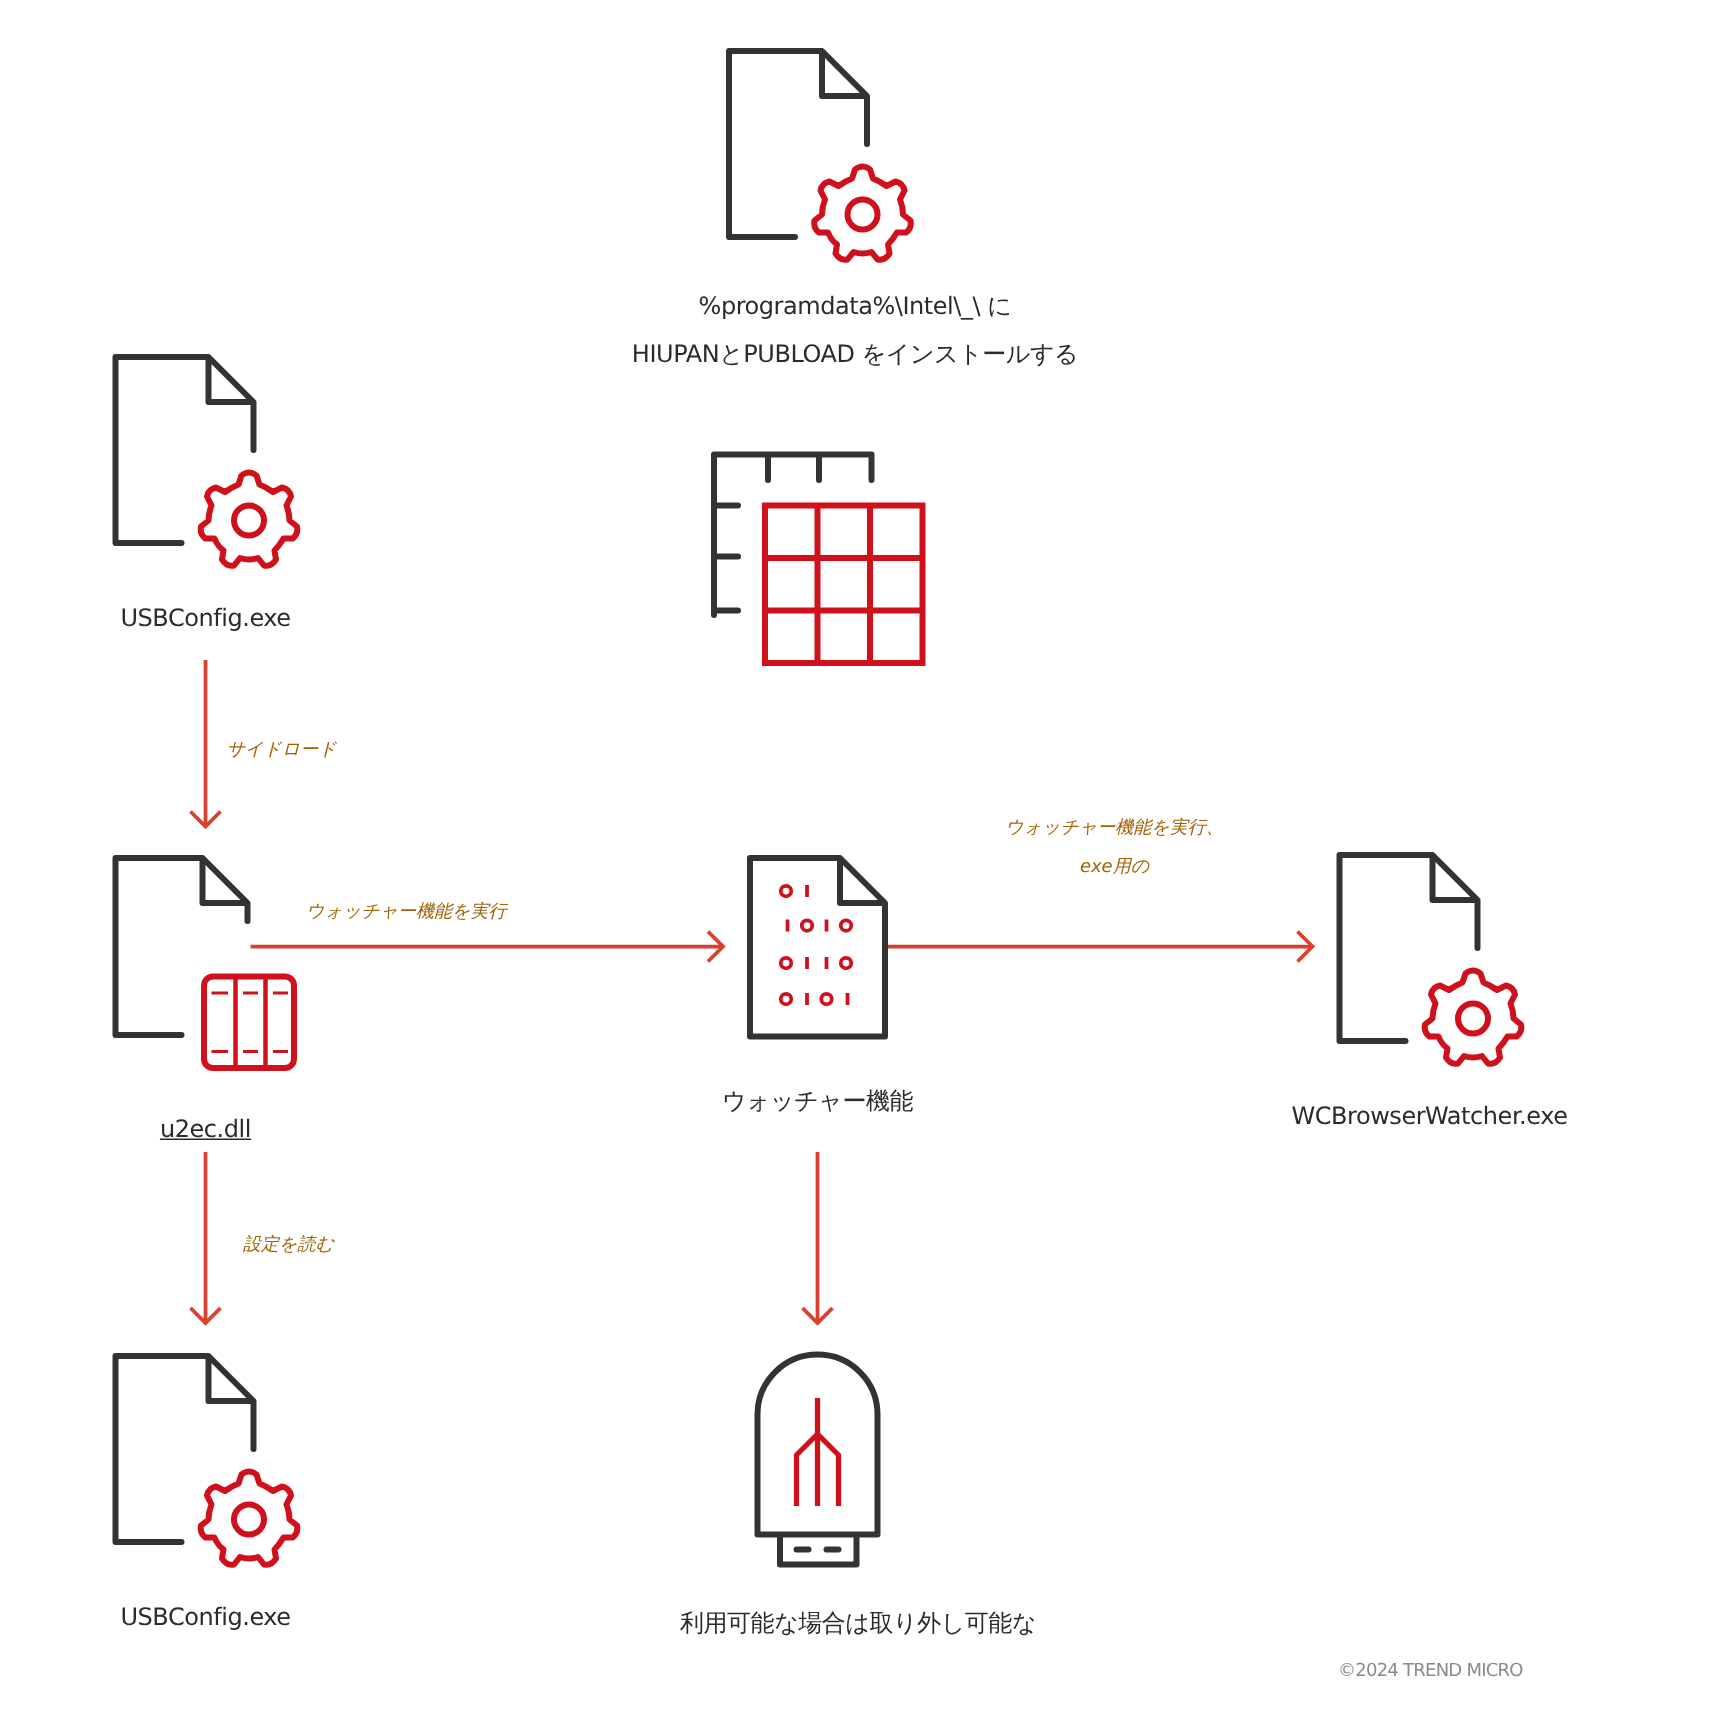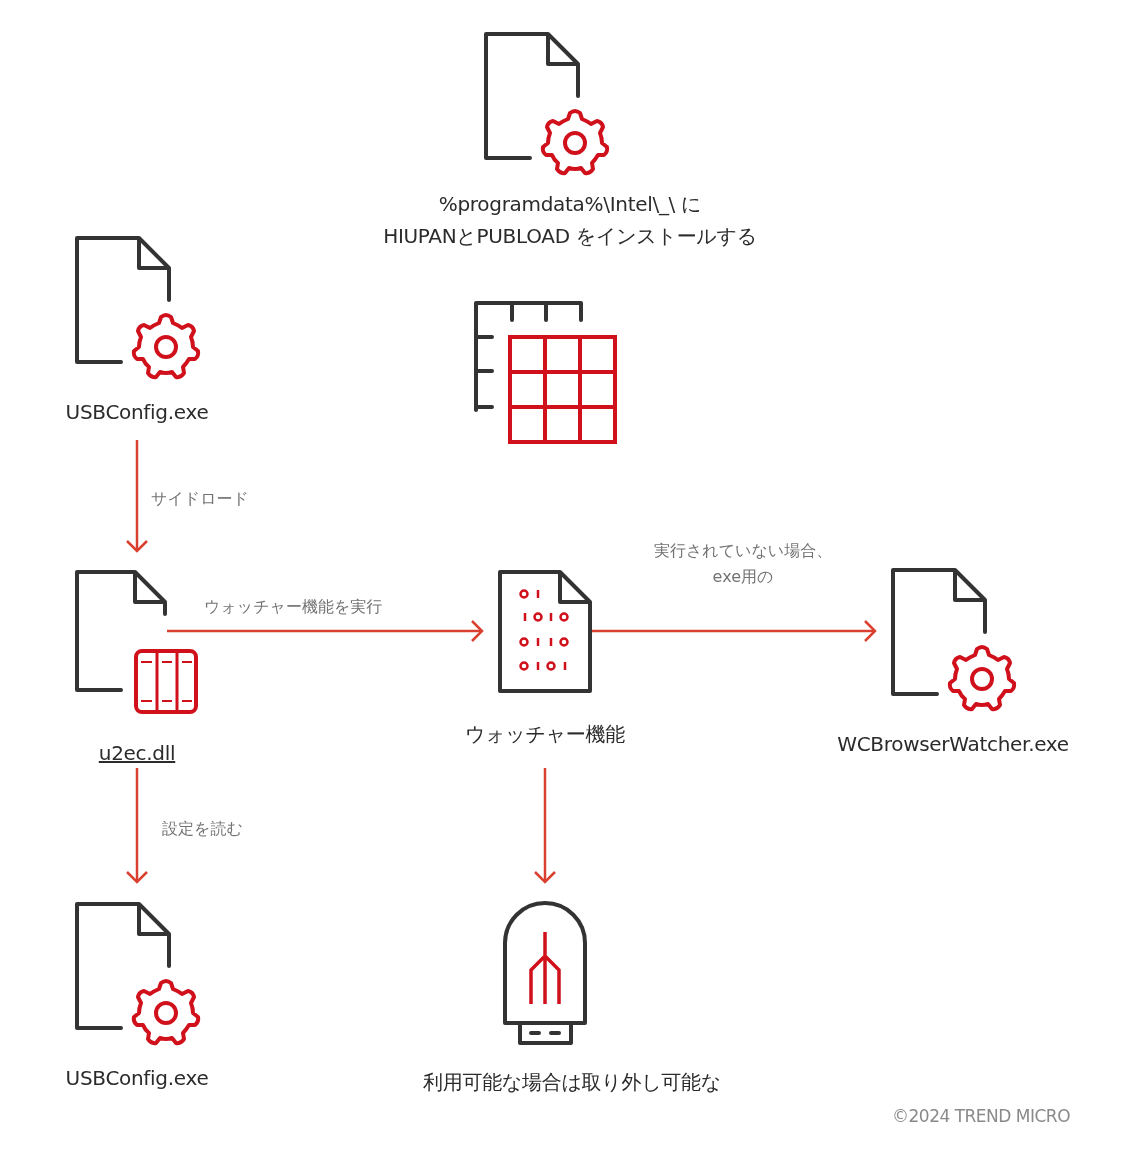--- a/index.html
+++ b/index.html
@@ -1,21 +1,21 @@
 <!DOCTYPE html>
 <html><head>
   <meta charset="utf-8">
   <style>
     html, body { margin: 0; padding: 0; background: #ffffff; }
     body { width: 1143px; height: 1155px; position: relative; overflow: hidden;
            font-family: "DejaVu Sans", "Liberation Sans", sans-serif; }
     #canvas { position: absolute; left: 0; top: 0; width: 1143px; height: 1155px; }
-    .lbl { position: absolute; text-align: center; color: #2b2b2b; font-size: 20px; line-height: 32px; white-space: nowrap; letter-spacing: -0.3px; }
-    .edge-lbl { position: absolute; color: #737373; font-size: 16px; line-height: 26px; white-space: nowrap; text-align: center; }
-    .copyright { position: absolute; color: #8a8a8a; font-size: 17px; white-space: nowrap; letter-spacing: -0.5px; }
+    .lbl { position: absolute; text-align: center; color: #2b2b2b; font-size: 16px; line-height: 32px; white-space: nowrap; letter-spacing: -0.3px; }
+    .edge-lbl { position: absolute; color: #a16207; font-size: 12px; line-height: 26px; white-space: nowrap; text-align: center; font-style: italic; }
+    .copyright { position: absolute; color: #8a8a8a; font-size: 12px; white-space: nowrap; letter-spacing: -0.5px; }
     .ln { display: block; }
   </style>
 </head>
 <body>
 
 <svg id="canvas" viewBox="0 0 1143 1155" xmlns="http://www.w3.org/2000/svg">
   <defs>
 
     <g id="gear">
       <path d="M -5,-30 Q 0,-34 5,-30 L 7,-24 Q 12,-22 16,-19 L 22,-22 Q 27,-21 28,-16 L 25,-10 Q 27,-5 27,0 L 32,4 Q 33,9 29,12 L 23,12 Q 20,17 17,20 L 18,26 Q 15,31 10,30 L 6,25 Q 0,27 -6,25 L -10,30 Q -15,31 -18,26 L -17,20 Q -21,17 -23,12 L -29,12 Q -33,9 -32,4 L -27,0 Q -27,-5 -25,-10 L -28,-16 Q -27,-21 -22,-22 L -16,-19 Q -12,-22 -7,-24 Z" fill="none" stroke="#d0111c" stroke-width="4" stroke-linejoin="round"></path>
@@ -150,21 +150,21 @@
 
 <div class="edge-lbl" style="left:151px; top:486px; text-align:left;">
   <span class="ln">サイドロード</span>
 </div>
 
 <div class="edge-lbl" style="left:204px; top:594px; text-align:left;">
   <span class="ln">ウォッチャー機能を実行</span>
 </div>
 
 <div class="edge-lbl" style="left:593px; top:538px; width:300px;">
-  <span class="ln">実行されていない場合、</span>
+  <span class="ln">ウォッチャー機能を実行、</span>
   <span class="ln">exe用の</span>
 </div>
 
 <div class="edge-lbl" style="left:162px; top:816px; text-align:left;">
   <span class="ln">設定を読む</span>
 </div>
 
 <div class="copyright" style="left:892px; top:1106px;">©2024 TREND MICRO</div>
 
 </body></html>

